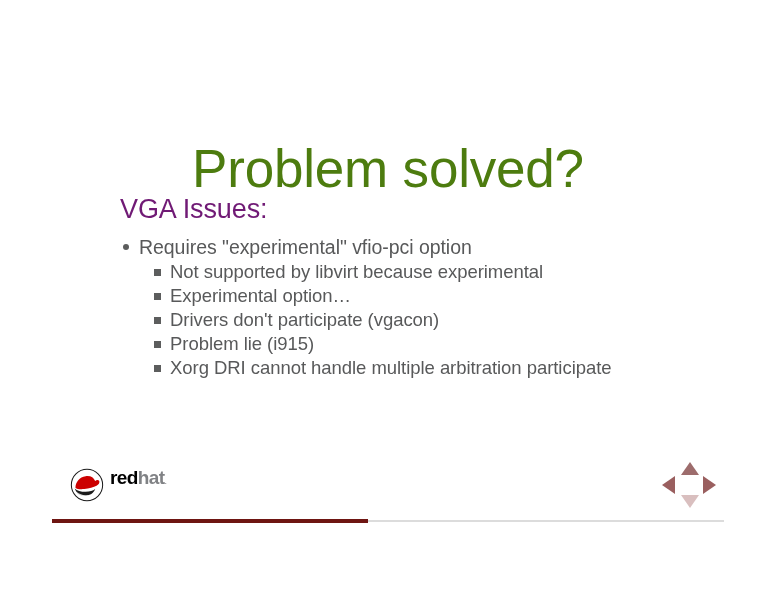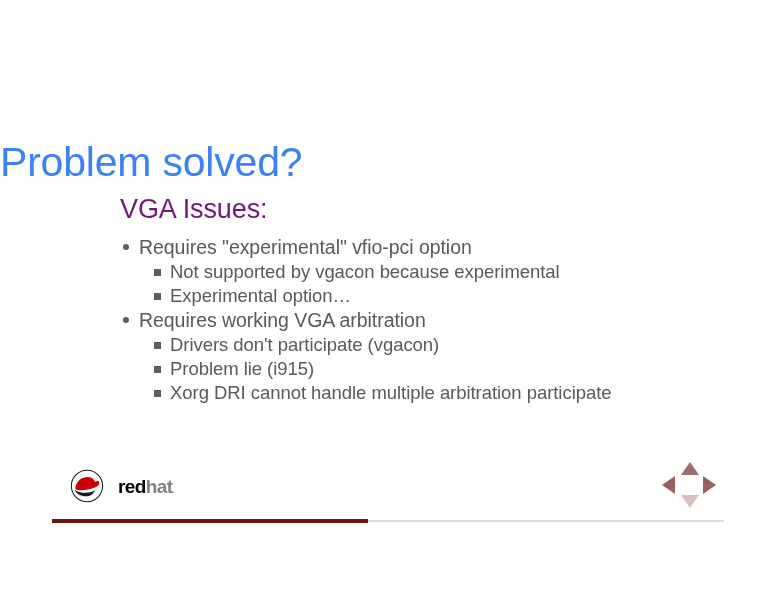--- a/index.html
+++ b/index.html
@@ -21,23 +21,24 @@
     height: 600px;
     background: #ffffff;
   }
 
   
   .slide-title {
     position: absolute;
     left: 0;
     top: 141px;
     width: 776px;
-    font-size: 41px;
+    text-align: center;
+    font-size: 53px;
     font-weight: 400;
-    color: #3b82f6;
+    color: #4d7c0f;
     letter-spacing: -0.2px;
     line-height: 1.05;
     white-space: nowrap;
   }
 
   
   .slide-subtitle {
     position: absolute;
     left: 120px;
     top: 194px;
@@ -122,22 +123,21 @@
   }
 
   
   .logo {
     position: absolute;
     left: 70px;
     top: 468px;
     width: 115px;
     height: 36px;
     display: flex;
-    align-items: center;
-    gap: 8px;
+    align-items: flex-start;
   }
   .logo-mark {
     width: 34px;
     height: 34px;
     flex: 0 0 auto;
   }
   .logo-word {
     margin-left: 6px;
     font-size: 19px;
     line-height: 1;
@@ -236,32 +236,28 @@
 
   <div class="body-list">
 
     <div class="bullet-row level-1">
       <span class="marker disc"></span>
       <span class="bullet-text">Requires "experimental" vfio-pci option</span>
     </div>
 
     <div class="bullet-row level-2">
       <span class="marker square"></span>
-      <span class="bullet-text">Not supported by vgacon because experimental</span>
+      <span class="bullet-text">Not supported by libvirt because experimental</span>
     </div>
 
     <div class="bullet-row level-2">
       <span class="marker square"></span>
       <span class="bullet-text">Experimental option…</span>
     </div>
 
-    <div class="bullet-row level-1">
-      <span class="marker disc"></span>
-      <span class="bullet-text">Requires working VGA arbitration</span>
-    </div>
 
     <div class="bullet-row level-2">
       <span class="marker square"></span>
       <span class="bullet-text">Drivers don't participate (vgacon)</span>
     </div>
 
     <div class="bullet-row level-2">
       <span class="marker square"></span>
       <span class="bullet-text">Problem lie (i915)</span>
     </div>

